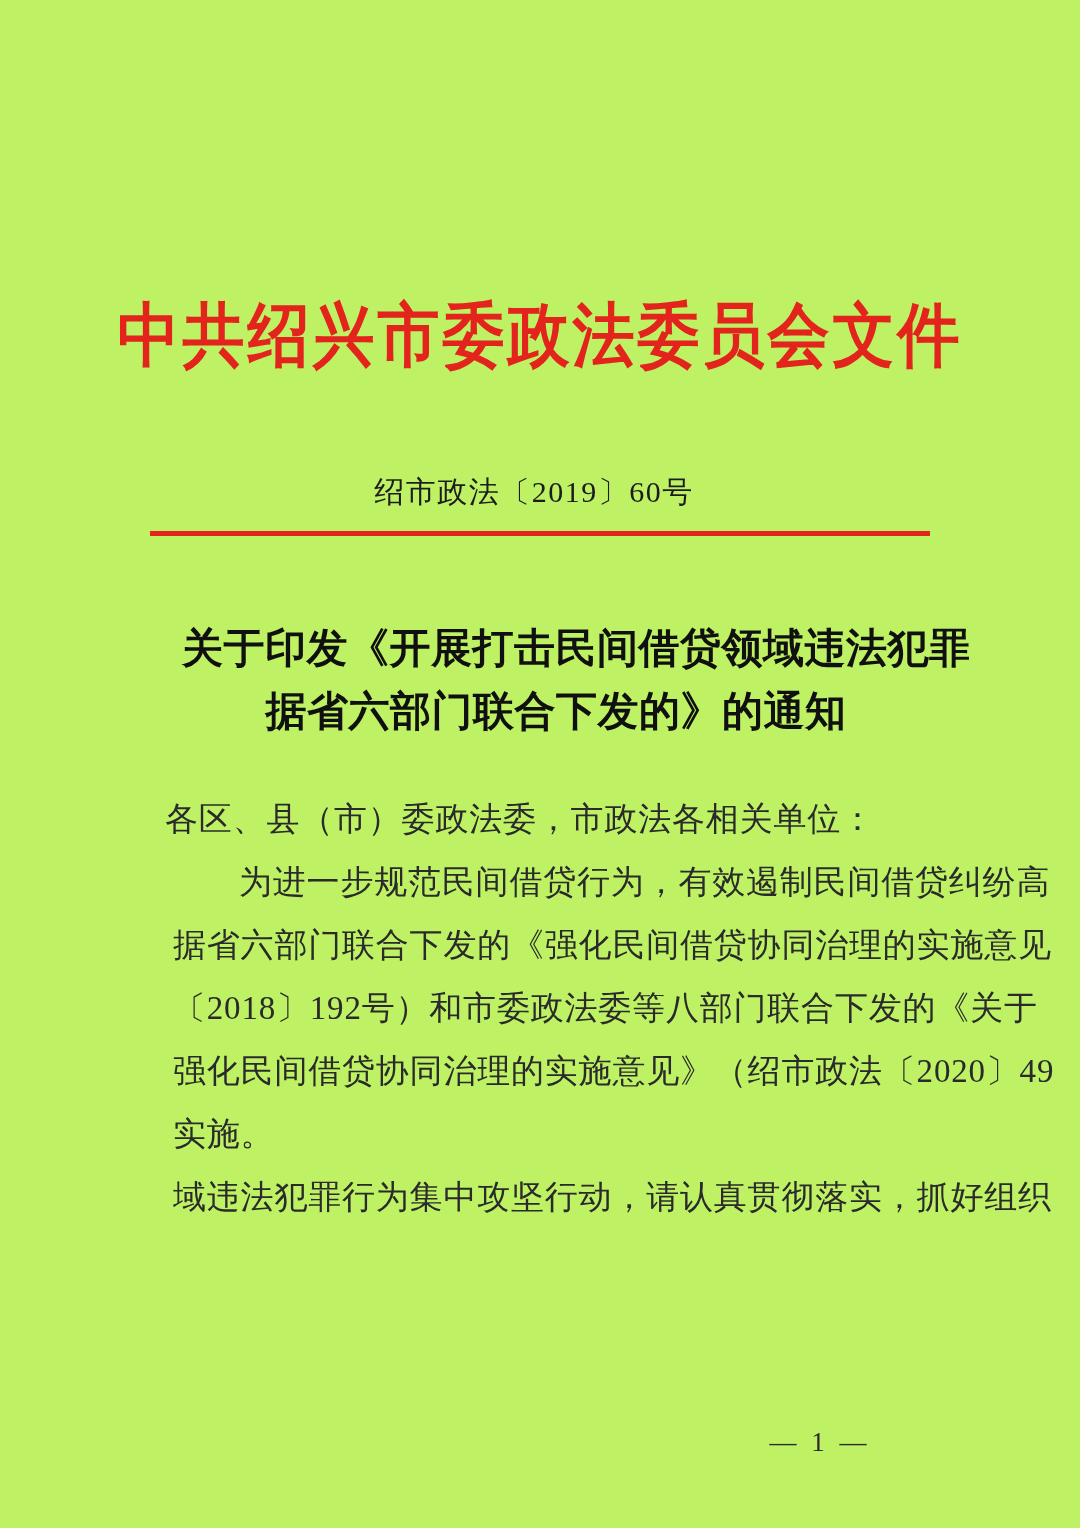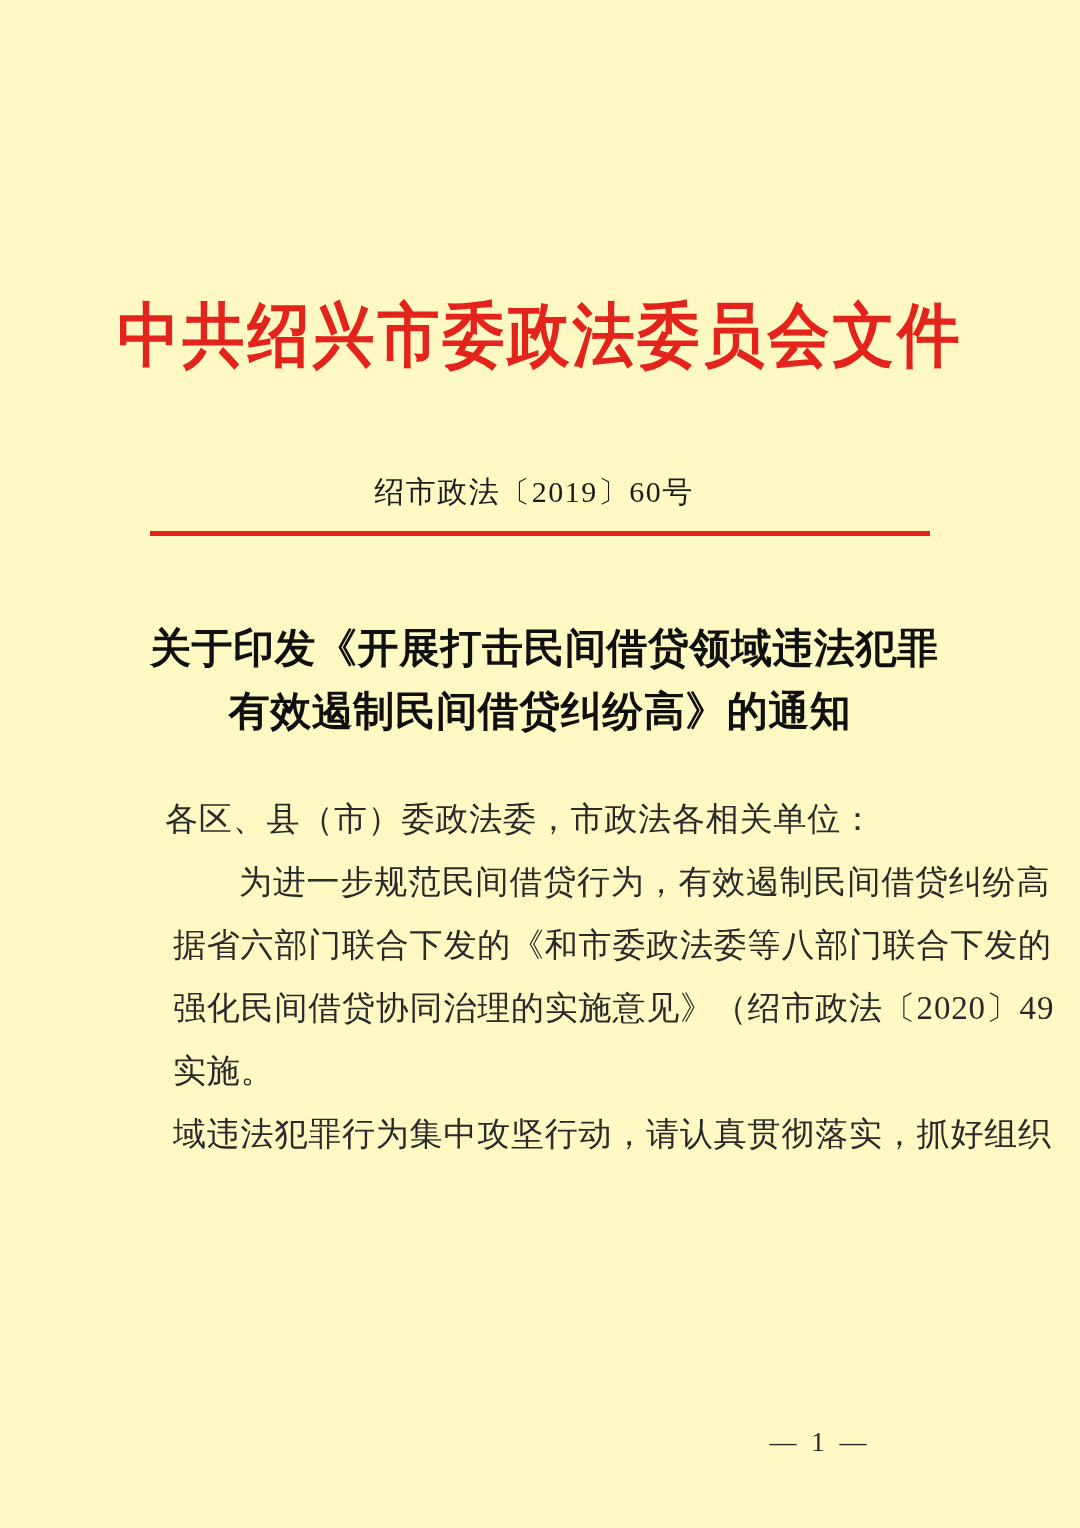--- a/index.html
+++ b/index.html
@@ -5,21 +5,21 @@
   html, body {
     margin: 0;
     padding: 0;
     background: #ffffff;
   }
 
   .page {
     position: relative;
     width: 1080px;
     height: 1528px;
-    background: #fef9c3;
+    background: #bef264;
     overflow: hidden;
     font-family: "Liberation Serif", "DejaVu Serif", serif;
     -webkit-font-smoothing: antialiased;
   }
 
   
   .masthead {
     position: absolute;
     left: 0;
     top: 292px;
@@ -71,20 +71,21 @@
     font-family: "Liberation Serif", "DejaVu Serif", serif;
     font-weight: 700;
     font-size: 41px;
     line-height: 63px;
     letter-spacing: 0.5px;
     color: #101010;
   }
   .doc-title .tline {
     display: block;
     white-space: nowrap;
+    margin-left: 32px;
   }
 
   
   .body-block {
     position: absolute;
     left: 165px;
     top: 792px;
     width: 760px;
     font-family: "Liberation Serif", "DejaVu Serif", serif;
     font-size: 33px;
@@ -129,27 +130,28 @@
 <div class="page">
 
   <div class="masthead">中共绍兴市委政法委员会文件</div>
 
   <div class="doc-number">绍市政法〔2019〕60号</div>
 
   <div class="red-rule"></div>
 
   <div class="doc-title">
     <span class="tline">关于印发《开展打击民间借贷领域违法犯罪</span>
-    <span class="tline">有效遏制民间借贷纠纷高》的通知</span>
+    <span class="tline">据省六部门联合下发的》的通知</span>
   </div>
 
   <div class="body-block">
     <span class="salutation">各区、县（市）委政法委，市政法各相关单位：</span>
     <span class="body-line indent">为进一步规范民间借贷行为，有效遏制民间借贷纠纷高</span>
-    <span class="body-line">据省六部门联合下发的《和市委政法委等八部门联合下发的</span>
+    <span class="body-line">据省六部门联合下发的《强化民间借贷协同治理的实施意见</span>
+    <span class="body-line">〔2018〕192号）和市委政法委等八部门联合下发的《关于</span>
     <span class="body-line">强化民间借贷协同治理的实施意见》（绍市政法〔2020〕49</span>
     <span class="body-line">实施。</span>
     <span class="body-line">域违法犯罪行为集中攻坚行动，请认真贯彻落实，抓好组织</span>
   </div>
 
   <div class="page-number">— 1 —</div>
 
 </div>
 
 </body></html>

